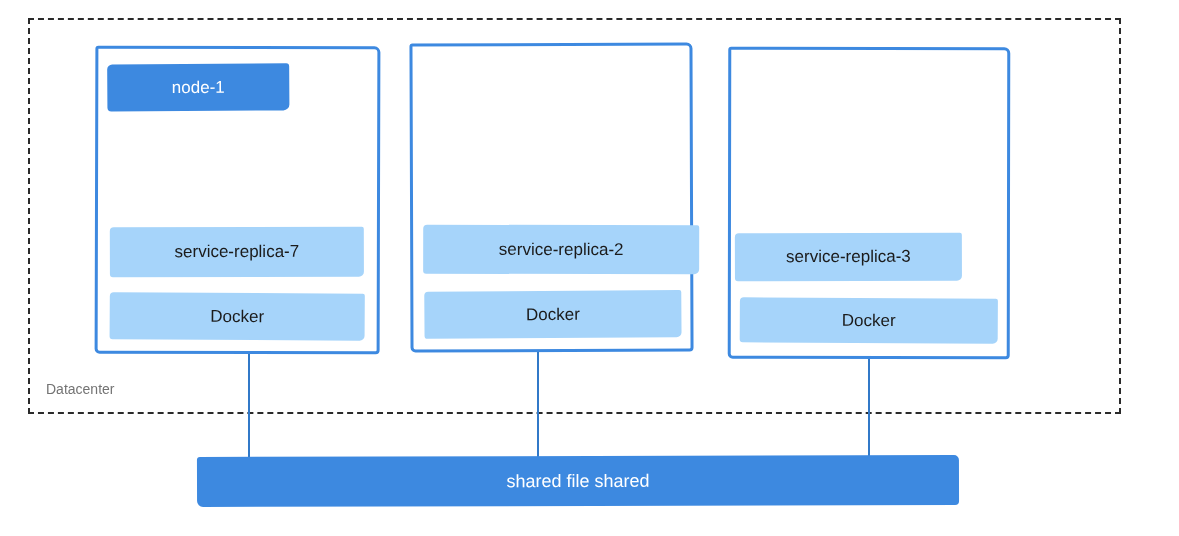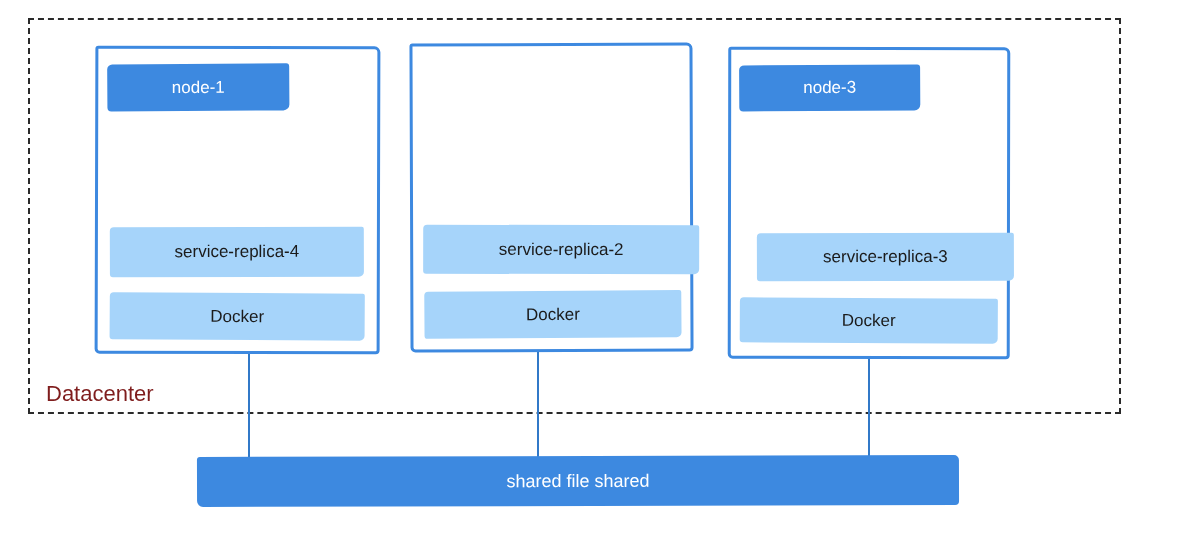--- a/index.html
+++ b/index.html
@@ -22,22 +22,22 @@
     top: 18px;
     width: 1093px;
     height: 396px;
     border: 2px dashed #2a2a2a;
     box-sizing: border-box;
   }
   .datacenter-label {
     position: absolute;
     left: 46px;
     top: 381px;
-    font-size: 22px;
-    color: #7f1d1d;
+    font-size: 14px;
+    color: #737373;
   }
   
   .node {
     position: absolute;
     background: #ffffff;
     border: 3px solid #3d89e0;
     box-sizing: border-box;
     border-radius: 3px 6px 4px 5px;
   }
   .node-1 { left: 95px;  top: 46px; width: 285px; height: 308px; transform: rotate(0.15deg); }
@@ -65,21 +65,21 @@
     font-size: 17px;
     display: flex;
     align-items: center;
     justify-content: center;
     border-radius: 4px 2px 5px 3px;
   }
   .node-1 .replica { left: 12px; top: 178px; width: 254px; height: 50px; transform: rotate(-0.3deg); }
   .node-1 .docker  { left: 12px; top: 244px; width: 255px; height: 47px; transform: rotate(0.2deg); }
   .node-2 .replica { left: 10px; top: 179px; width: 276px; height: 49px; transform: rotate(0.3deg); }
   .node-2 .docker  { left: 11px; top: 245px; width: 257px; height: 47px; transform: rotate(-0.2deg); }
-  .node-3 .replica { left: 26px;  top: 183px; width: 257px; height: 48px; transform: rotate(-0.25deg); }
+  .node-3 .replica { left: 4px;  top: 183px; width: 227px; height: 48px; transform: rotate(-0.25deg); }
   .node-3 .docker  { left: 9px;  top: 248px; width: 258px; height: 45px; transform: rotate(0.2deg); }
   
   .connector {
     position: absolute;
     width: 2px;
     background: #3179c8;
   }
   .connector-1 { left: 248px; top: 354px; height: 103px; }
   .connector-2 { left: 537px; top: 352px; height: 105px; }
   .connector-3 { left: 868px; top: 359px; height: 98px; }
@@ -103,31 +103,30 @@
 </head>
 <body>
 
 <div class="canvas">
 
   <div class="datacenter"></div>
   <div class="datacenter-label">Datacenter</div>
 
   <div class="node node-1">
     <div class="node-header">node-1</div>
-    <div class="inner-box replica">service-replica-4</div>
+    <div class="inner-box replica">service-replica-7</div>
     <div class="inner-box docker">Docker</div>
   </div>
 
   <div class="node node-2">
     <div class="inner-box replica">service-replica-2</div>
     <div class="inner-box docker">Docker</div>
   </div>
 
   <div class="node node-3">
-    <div class="node-header">node-3</div>
     <div class="inner-box replica">service-replica-3</div>
     <div class="inner-box docker">Docker</div>
   </div>
 
   <div class="connector connector-1"></div>
   <div class="connector connector-2"></div>
   <div class="connector connector-3"></div>
 
   <div class="storage">
     <span>shared file shared</span>

